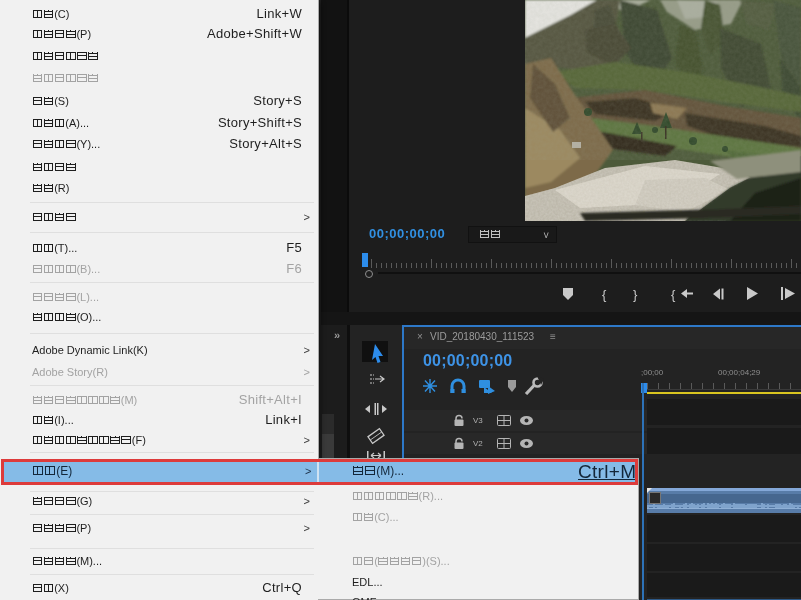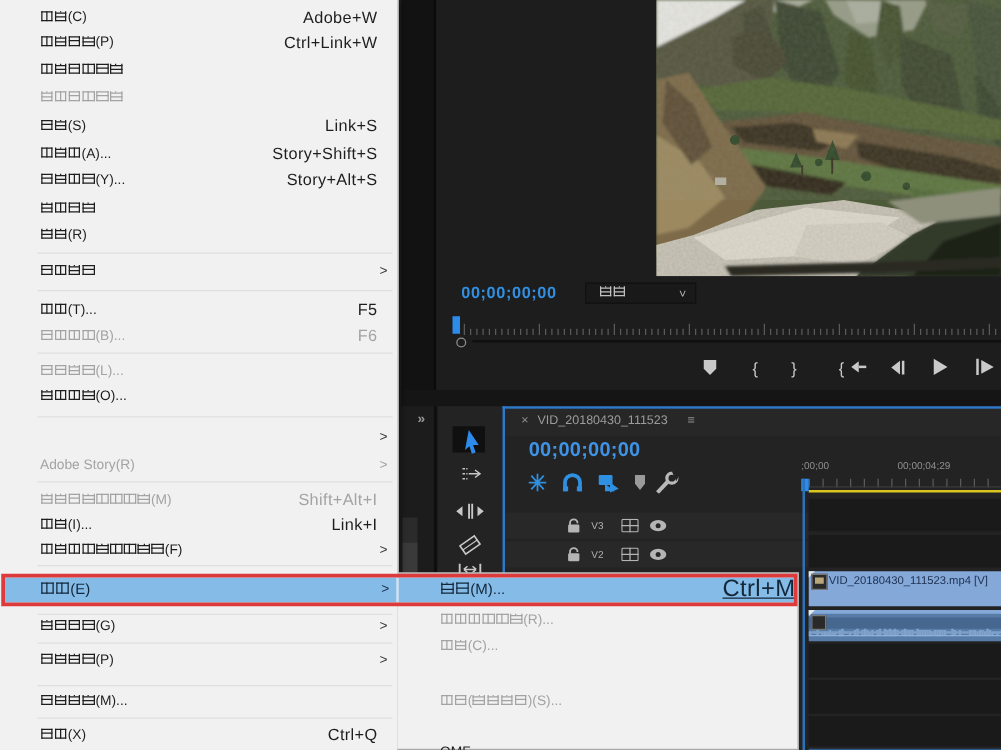--- a/index.html
+++ b/index.html
@@ -355,27 +355,20 @@
         <div class="abs" style="left:364px;top:56px;width:1px;height:7px;background:#5a5a5a;"></div>
         <div class="abs" style="left:375px;top:56px;width:1px;height:7px;background:#5a5a5a;"></div>
         <div class="abs" style="left:386px;top:56px;width:1px;height:7px;background:#5a5a5a;"></div>
         <div class="abs" style="left:243px;top:62px;width:154px;height:1px;background:#3a3a3a;"></div>
       </div>
     <div class="abs" style="left:243px;top:65px;width:154px;height:2px;background:#d9c520;"></div>
 
     <div class="abs" style="left:243px;top:72px;width:154px;height:26px;background:#1a1a1a;"></div>
     <div class="abs" style="left:243px;top:101px;width:154px;height:26px;background:#1a1a1a;"></div>
 
-    <div class="abs" style="left:243px;top:130px;width:154px;height:28px;background:#84a8d8;">
-      <div class="abs" style="left:0;top:0;width:0;height:0;border-left:5px solid #e8e8e8;border-bottom:5px solid transparent;"></div>
-      <div class="abs" style="left:2px;top:2px;width:11px;height:11px;background:#2a2a2a;border:1px solid #777;">
-          <div class="abs" style="left:2px;top:2px;width:7px;height:5px;background:#b9a77c;"></div>
-        </div>
-      <span class="abs" style="left:16px;top:2px;color:#1d3050;font-size:9px;white-space:nowrap;">VID_20180430_111523.mp4 [V]</span>
-    </div>
 
     <div class="abs" style="left:243px;top:161px;width:154px;height:25px;background:#587ca8;">
       <div class="abs" style="left:0;top:6px;width:154px;height:9px;background:#46678f;"></div>
       <div class="abs" style="left:0;top:0;width:154px;height:3px;background:#84a8d8;"></div>
       <div class="abs" style="left:0;top:0;width:0;height:0;border-left:5px solid #e8e8e8;border-bottom:5px solid transparent;"></div>
       <div class="abs" style="left:2px;top:4px;width:10px;height:10px;background:#2a2a2a;border:1px solid #777;"></div>
       <div class="abs" id="wave" style="left:0;top:9px;width:154px;height:9px;">
           <div class="abs" style="left:0px;top:7.5px;width:2px;height:3px;background:#7fa3cc;"></div>
           <div class="abs" style="left:2px;top:8px;width:2px;height:2px;background:#7fa3cc;"></div>
           <div class="abs" style="left:4px;top:8px;width:2px;height:2px;background:#7fa3cc;"></div>
@@ -462,35 +455,35 @@
     <div class="abs" style="left:243px;top:246px;width:154px;height:24px;background:#1a1a1a;"></div>
     <div class="abs" style="left:243px;top:272px;width:154px;height:3px;background:#2d5988;"></div>
 
     <div class="abs" style="left:237px;top:56px;width:6px;height:10px;background:#2d8ceb;"></div>
     <div class="abs" style="left:238px;top:56px;width:2px;height:219px;background:#2d72b8;"></div>
   </div>
 
   <div class="abs" id="menu">
       <div class="mi" style="top:4px">
         <span class="lab cn"><i class="g g1"></i><i class="g g2"></i>(C)</span>
-        <span class="sc">Adobe+W</span>
+        <span class="sc">Link+W</span>
       </div>
       <div class="mi" style="top:24px">
         <span class="lab cn"><i class="g g1"></i><i class="g g2"></i><i class="g g0"></i><i class="g g2"></i>(P)</span>
-        <span class="sc">Ctrl+Link+W</span>
+        <span class="sc">Adobe+Shift+W</span>
       </div>
       <div class="mi" style="top:46px">
         <span class="lab cn"><i class="g g1"></i><i class="g g2"></i><i class="g g0"></i><i class="g g1"></i><i class="g g0"></i><i class="g g2"></i></span>
       </div>
       <div class="mi dis" style="top:68px">
         <span class="lab cn"><i class="g g2"></i><i class="g g1"></i><i class="g g0"></i><i class="g g1"></i><i class="g g0"></i><i class="g g2"></i></span>
       </div>
       <div class="mi" style="top:91px">
         <span class="lab cn"><i class="g g0"></i><i class="g g2"></i>(S)</span>
-        <span class="sc">Link+S</span>
+        <span class="sc">Story+S</span>
       </div>
       <div class="mi" style="top:113px">
         <span class="lab cn"><i class="g g1"></i><i class="g g2"></i><i class="g g1"></i>(A)...</span>
         <span class="sc">Story+Shift+S</span>
       </div>
       <div class="mi" style="top:134px">
         <span class="lab cn"><i class="g g0"></i><i class="g g2"></i><i class="g g1"></i><i class="g g0"></i>(Y)...</span>
         <span class="sc">Story+Alt+S</span>
       </div>
       <div class="mi" style="top:157px">
@@ -511,20 +504,21 @@
         <span class="lab cn"><i class="g g0"></i><i class="g g1"></i><i class="g g1"></i><i class="g g1"></i>(B)...</span>
         <span class="sc">F6</span>
       </div>
       <div class="mi dis" style="top:287px">
         <span class="lab cn"><i class="g g0"></i><i class="g g0"></i><i class="g g2"></i><i class="g g0"></i>(L)...</span>
       </div>
       <div class="mi" style="top:307px">
         <span class="lab cn"><i class="g g2"></i><i class="g g1"></i><i class="g g1"></i><i class="g g2"></i>(O)...</span>
       </div>
       <div class="mi" style="top:340px">
+        <span class="lab cn">Adobe Dynamic Link(K)</span>
         <span class="ar">&gt;</span>
       </div>
       <div class="mi dis" style="top:362px">
         <span class="lab cn">Adobe Story(R)</span>
         <span class="ar">&gt;</span>
       </div>
       <div class="mi dis" style="top:390px">
         <span class="lab cn"><i class="g g2"></i><i class="g g2"></i><i class="g g0"></i><i class="g g2"></i><i class="g g1"></i><i class="g g1"></i><i class="g g1"></i><i class="g g2"></i>(M)</span>
         <span class="sc">Shift+Alt+I</span>
       </div>
@@ -565,20 +559,23 @@
   <div class="abs" id="submenu">
       <div class="mi smi dis" style="top:27px">
         <span class="lab cn"><i class="g g1"></i><i class="g g1"></i><i class="g g1"></i><i class="g g1"></i><i class="g g1"></i><i class="g g2"></i>(R)...</span>
       </div>
       <div class="mi smi dis" style="top:48px">
         <span class="lab cn"><i class="g g1"></i><i class="g g2"></i>(C)...</span>
       </div>
       <div class="mi smi dis" style="top:92px">
         <span class="lab cn"><i class="g g1"></i><i class="g g0"></i>(<i class="g g2"></i><i class="g g2"></i><i class="g g2"></i><i class="g g0"></i>)(S)...</span>
       </div>
+      <div class="mi smi" style="top:113px">
+        <span class="lab cn">EDL...</span>
+      </div>
       <div class="mi smi" style="top:133px">
         <span class="lab cn">OMF...</span>
       </div>
     </div>
   <div class="abs" id="hl"></div>
   <div class="abs" id="hlline"></div>
   <div class="abs" style="left:0;top:461px;width:640px;height:21px;line-height:21px;font-size:12px;color:#13273a;">
       <span class="cn" style="position:absolute;left:32px;"><i class="g g1"></i><i class="g g1"></i>(E)</span>
       <span style="position:absolute;left:305px;font-size:11px;color:#1c3048;">&gt;</span>
       <span class="cn" style="position:absolute;left:352px;"><i class="g g2"></i><i class="g g0"></i>(M)...</span>

